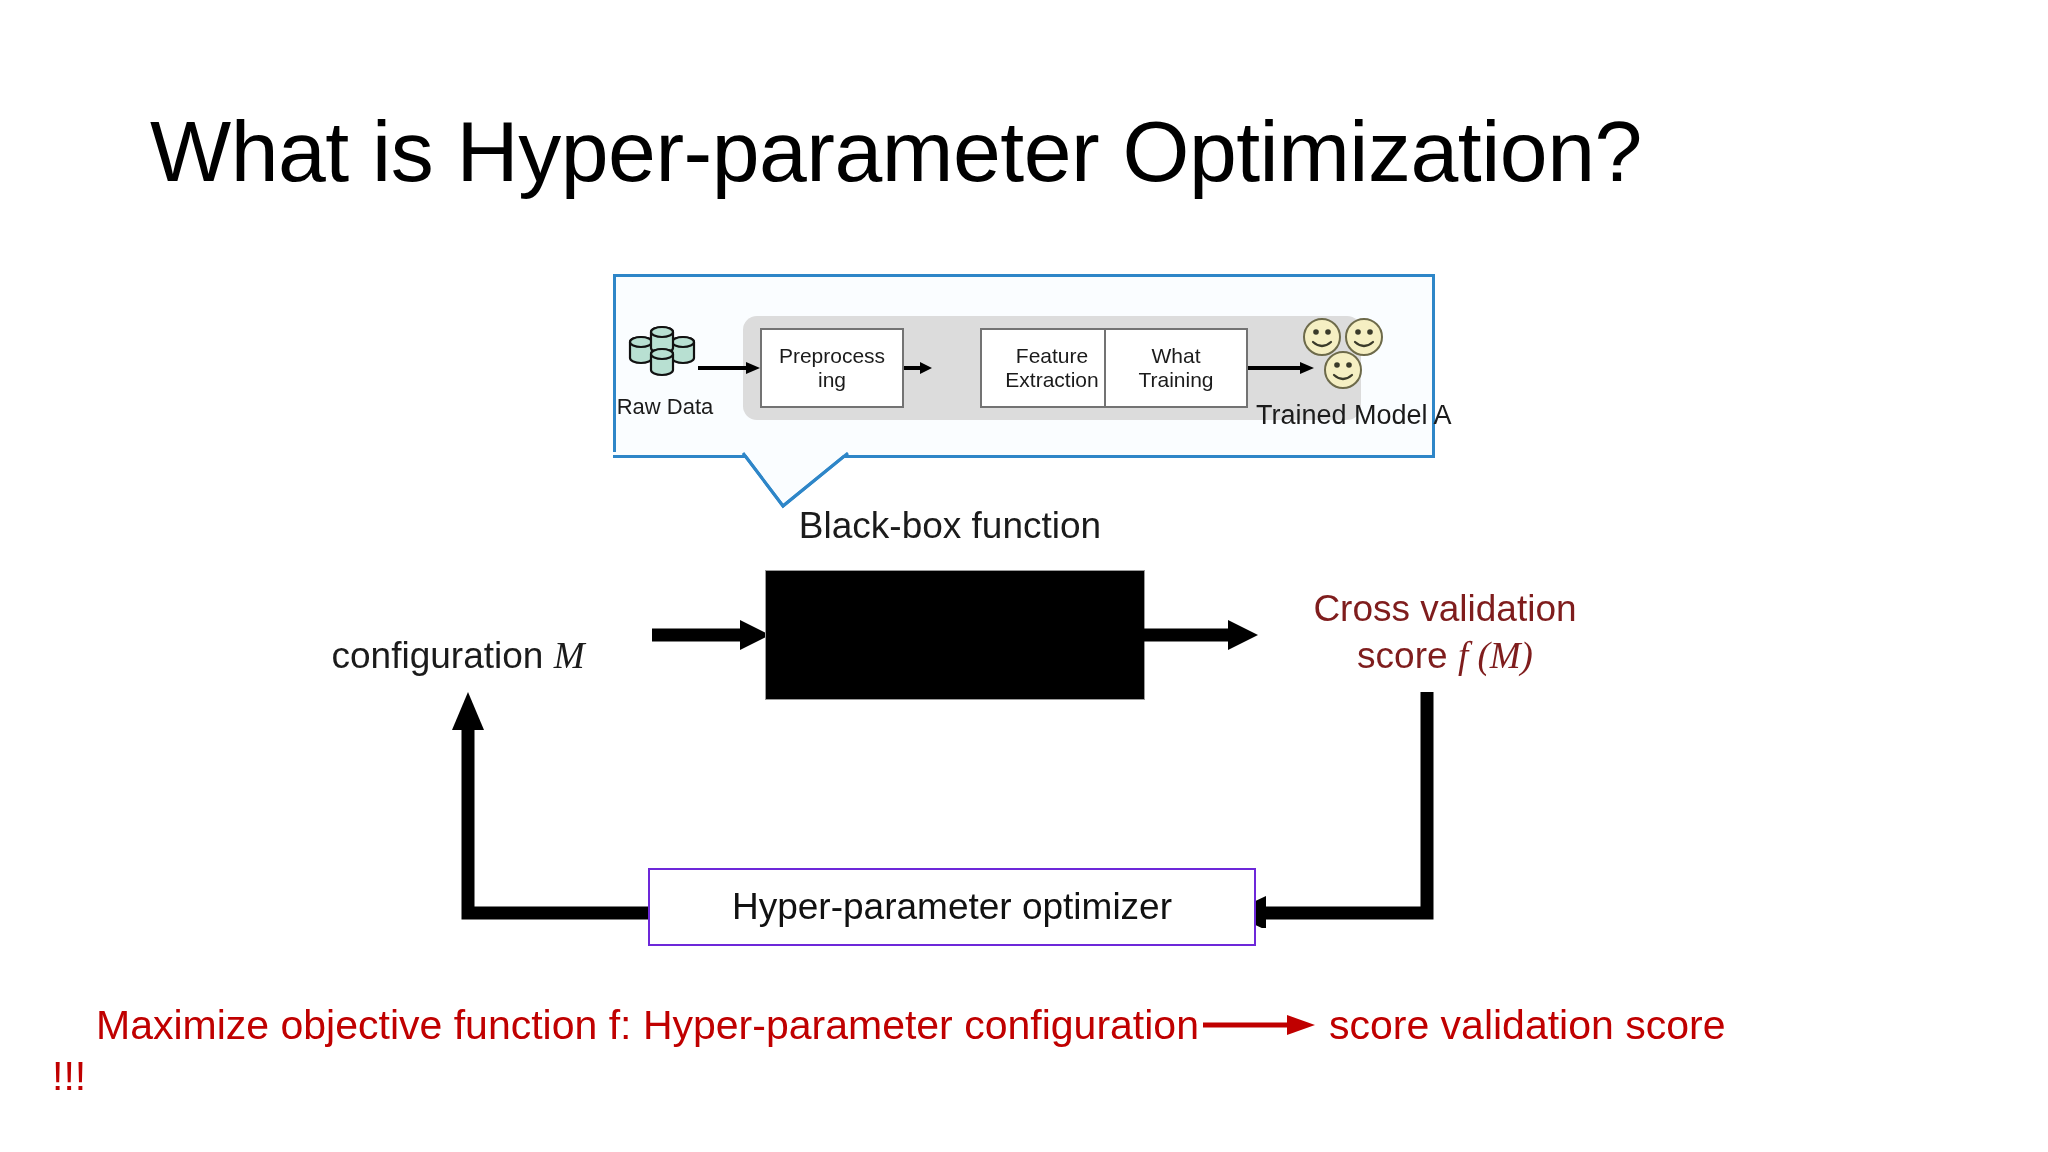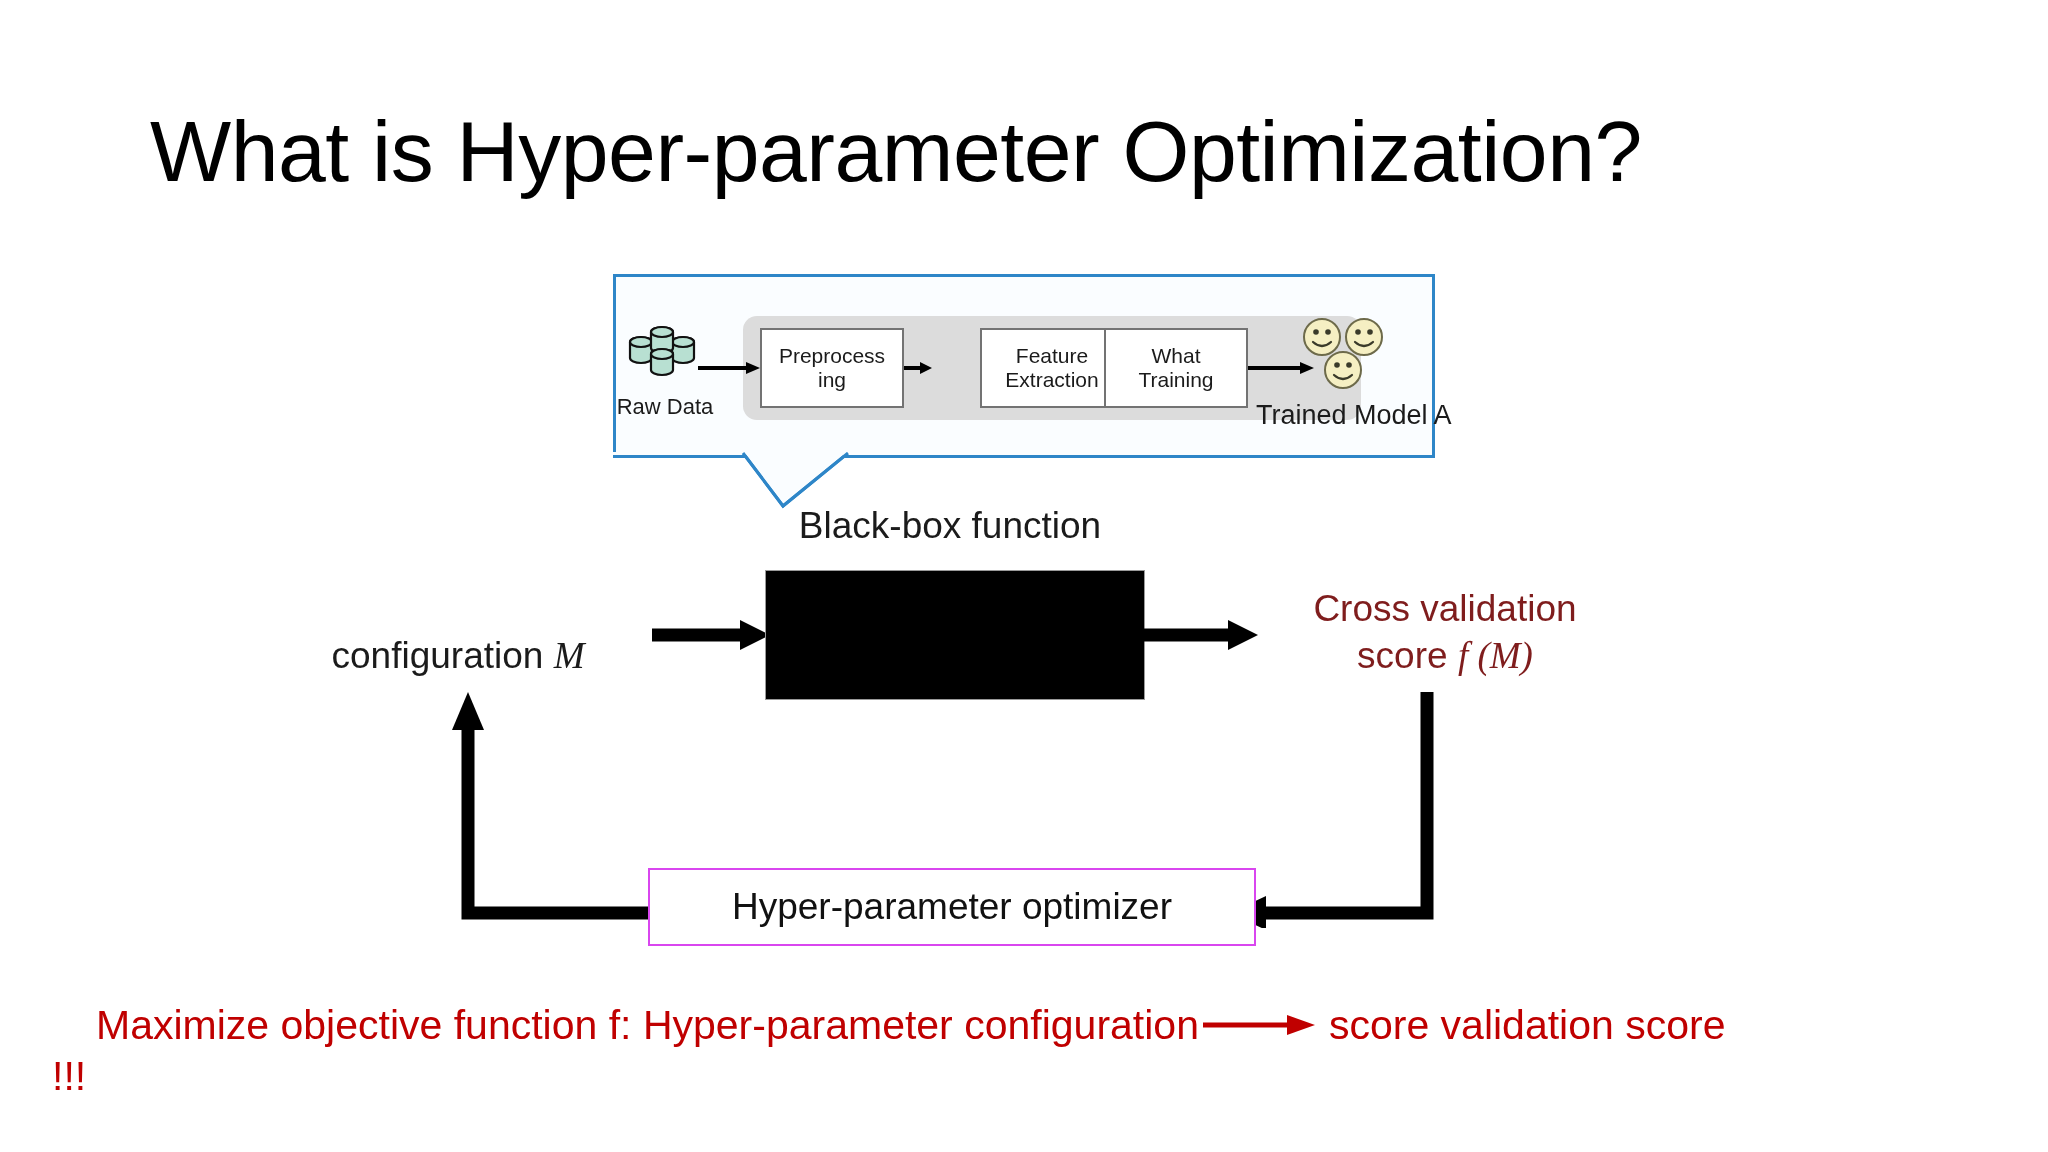--- a/index.html
+++ b/index.html
@@ -192,21 +192,21 @@
   #arrow-out { left: 1140px; width: 118px; }
 
   
   #optimizer-box {
     position: absolute;
     left: 648px;
     top: 868px;
     width: 608px;
     height: 78px;
     background: #ffffff;
-    border: 2px solid #d946ef;
+    border: 2px solid #6d28d9;
     box-sizing: border-box;
     display: flex;
     align-items: center;
     justify-content: center;
     font-size: 37px;
     color: #111111;
     white-space: nowrap;
   }
 
   #feedback-left, #feedback-right {

